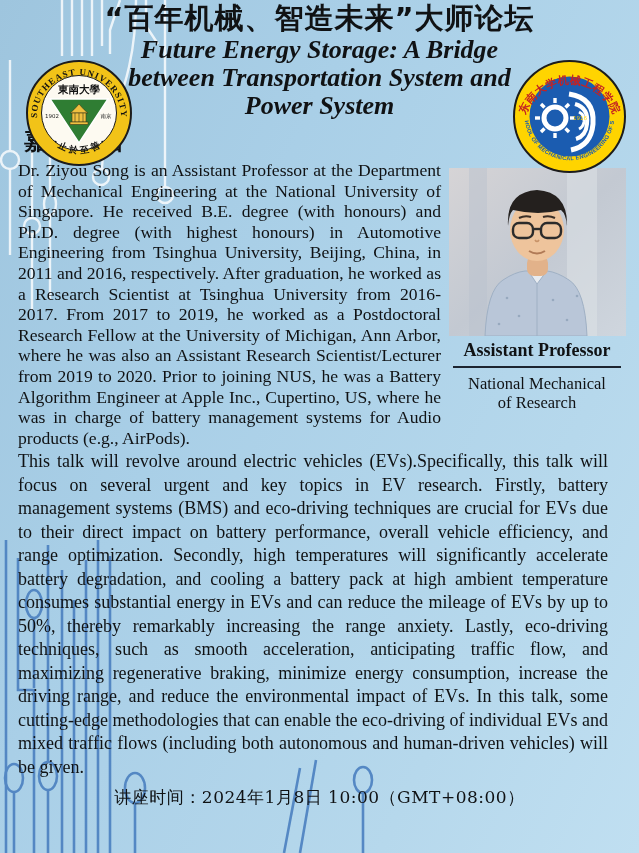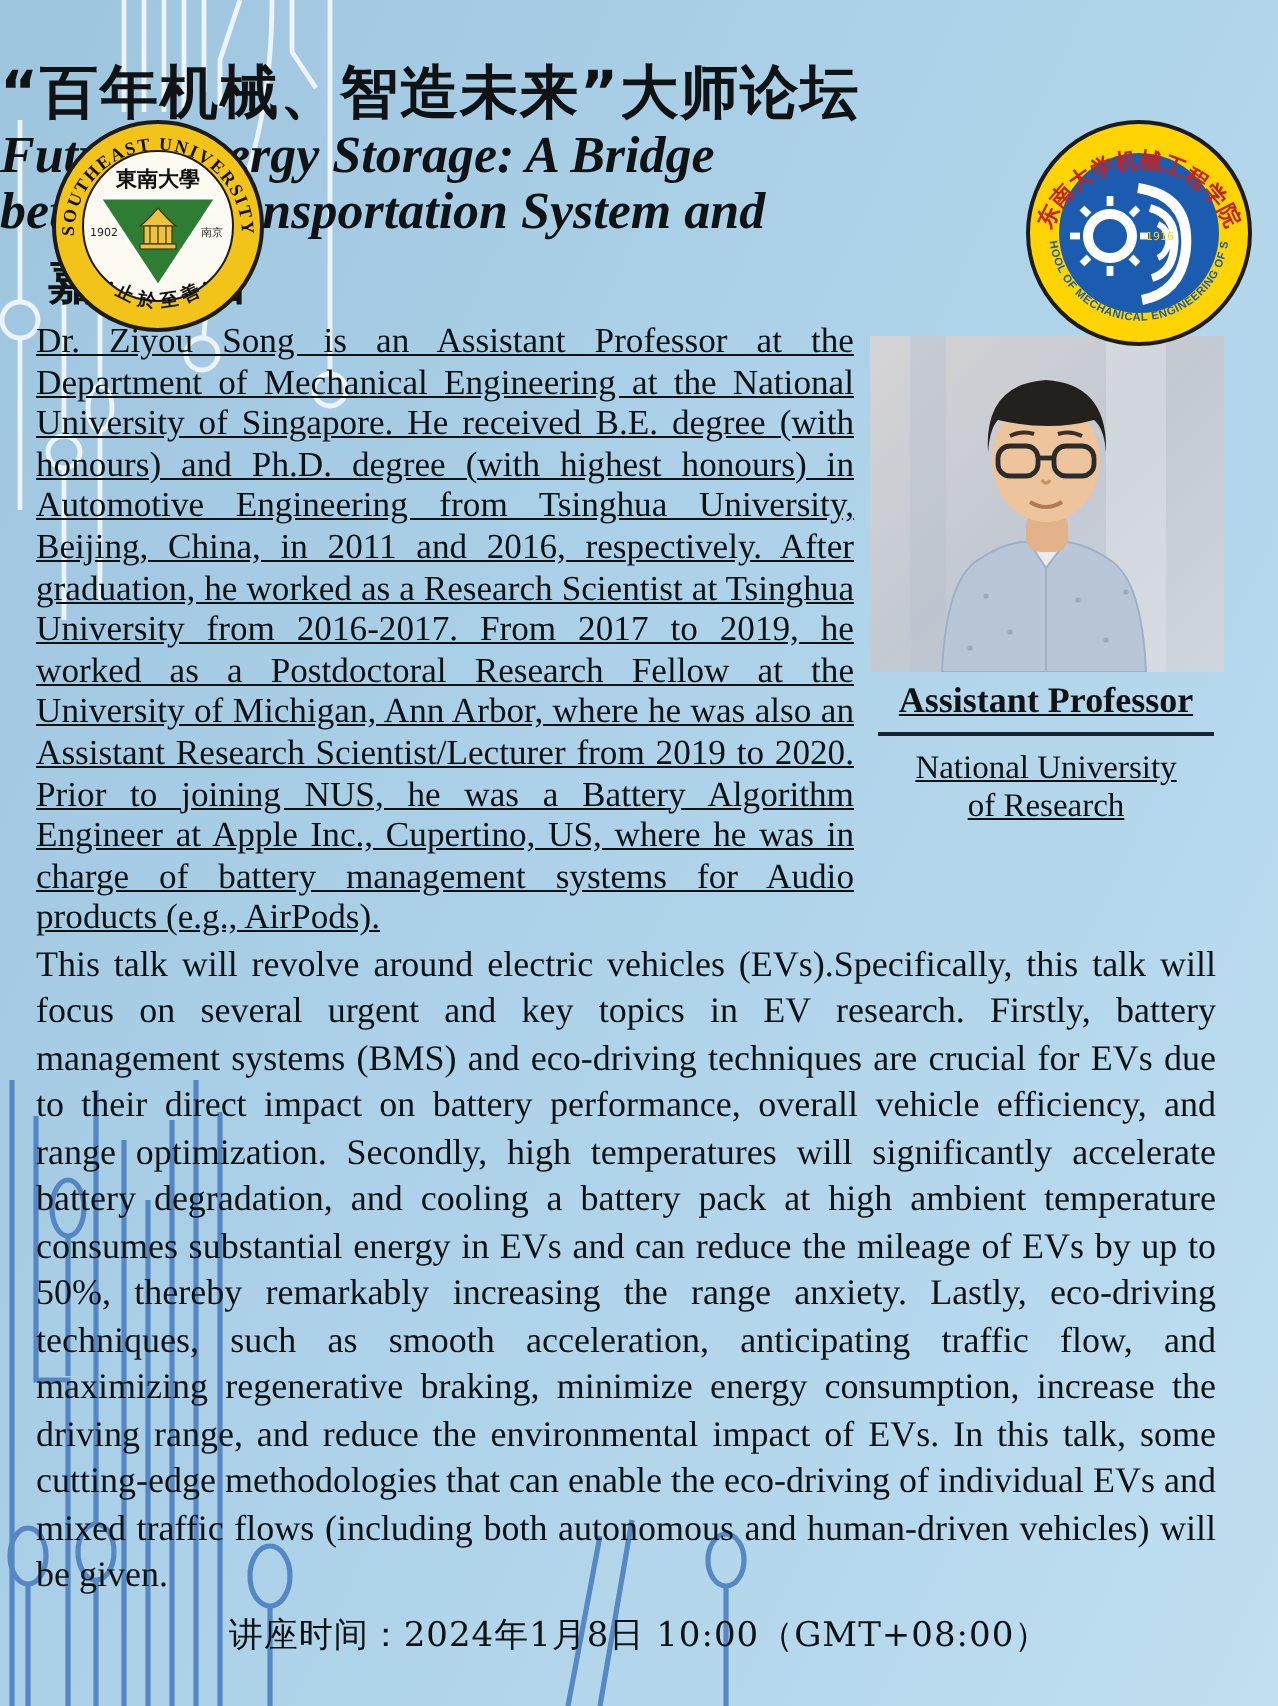--- a/index.html
+++ b/index.html
@@ -3,29 +3,29 @@
 <meta charset="utf-8">
 <style>
   html,body{margin:0;padding:0;}
   #poster{
     position:relative; width:639px; height:853px; overflow:hidden;
     background:linear-gradient(115deg,#9ec5de 0%,#a9cfe7 35%,#b6d8ec 75%,#c0dff1 100%);
     font-family:"Liberation Serif",serif; color:#101214;
   }
   .decor{position:absolute;inset:0;pointer-events:none;}
   .content{position:relative;z-index:2;}
-  .header{padding-top:28px;}
+  .header{padding-top:0;text-align:center;}
   .title-cn{font-family:"DejaVu Sans",sans-serif;font-weight:bold;font-size:29px;line-height:36px;letter-spacing:1px;}
   .title-en{font-family:"Liberation Serif",serif;font-weight:bold;font-size:26px;line-height:28px;}
   .title-en div{white-space:nowrap;font-style:italic;}
   .logo{position:absolute;top:60px;z-index:3;}
   .logo-left{left:26px;}
   .logo-right{right:13px;}
   .section-heading{font-family:"DejaVu Sans",sans-serif;font-weight:bold;font-size:24px;line-height:30px;margin:6px 0 2px 24px;letter-spacing:1px;}
-  .guest-row{display:flex;gap:7px;padding:2px 27px 0 18px;text-decoration:underline;}
+  .guest-row{display:flex;gap:7px;padding:2px 13px 0 18px;}
   .bio{width:441px;text-align:justify;font-size:17.6px;line-height:20.6px;}
   .photo-col{width:178px;text-align:center;font-family:"Liberation Serif",serif;}
   .photo{display:block;width:177px;height:168px;margin:8px 0 4px 1px;}
   .cap-name,.cap-title{font-weight:bold;font-size:18px;line-height:21px;}
   .cap-divider{border:none;border-top:2px solid #1c2430;width:168px;margin:5px auto 6px;}
   .cap-affil{font-size:16.5px;line-height:19px;}
   .abstract{margin:2px 31px 0 18px;text-align:justify;font-size:18px;line-height:23.5px;}
   .footer{margin-top:7px;text-align:center;font-family:"DejaVu Serif",serif;font-size:17px;line-height:23px;}
   .footer div{letter-spacing:0.5px;}
 </style>
@@ -139,20 +139,21 @@
   </svg>
 
   <div class="content">
     <div class="header">
       <div class="title-cn">
         <div>“百年机械、智造未来”大师论坛</div>
       </div>
       <div class="title-en">
         <div>Future Energy Storage: A Bridge</div>
         <div>between Transportation System and</div>
+        <div>Power System</div>
       </div>
     </div>
 
     <div class="section-heading">嘉宾介绍</div>
 
     <div class="guest-row">
       <div class="bio">Dr. Ziyou Song is an Assistant Professor at the Department of Mechanical Engineering at the National University of Singapore. He received B.E. degree (with honours) and Ph.D. degree (with highest honours) in Automotive Engineering from Tsinghua University, Beijing, China, in 2011 and 2016, respectively. After graduation, he worked as a Research Scientist at Tsinghua University from 2016-2017. From 2017 to 2019, he worked as a Postdoctoral Research Fellow at the University of Michigan, Ann Arbor, where he was also an Assistant Research Scientist/Lecturer from 2019 to 2020. Prior to joining NUS, he was a Battery Algorithm Engineer at Apple Inc., Cupertino, US, where he was in charge of battery management systems for Audio products (e.g., AirPods).</div>
       <div class="photo-col">
         <svg class="photo" width="177" height="168" viewBox="0 0 177 168">
           <defs>
@@ -188,21 +189,21 @@
             <rect x="64" y="55" width="20" height="15" rx="6"></rect>
             <rect x="92" y="55" width="20" height="15" rx="6"></rect>
             <path d="M84,61 h8"></path>
           </g>
           <path d="M70,50 q6,-3 12,-1 M94,49 q6,-2 12,1" stroke="#3a2e26" stroke-width="2" fill="none"></path>
           <path d="M80,83 q8,5 16,0" stroke="#b07a56" stroke-width="2" fill="none"></path>
           <path d="M86,72 q2,3 4,0" stroke="#c89368" stroke-width="1.6" fill="none"></path>
         </svg>
         <div class="cap-title">Assistant Professor</div>
         <hr class="cap-divider">
-        <div class="cap-affil">National University</div>
+        <div class="cap-affil">National Mechanical</div>
         <div class="cap-affil">of Research</div>
       </div>
     </div>
 
     <div class="abstract">This talk will revolve around electric vehicles (EVs).Specifically, this talk will focus on several urgent and key topics in EV research. Firstly, battery management systems (BMS) and eco-driving techniques are crucial for EVs due to their direct impact on battery performance, overall vehicle efficiency, and range optimization. Secondly, high temperatures will significantly accelerate battery degradation, and cooling a battery pack at high ambient temperature consumes substantial energy in EVs and can reduce the mileage of EVs by up to 50%, thereby remarkably increasing the range anxiety. Lastly, eco-driving techniques, such as smooth acceleration, anticipating traffic flow, and maximizing regenerative braking, minimize energy consumption, increase the driving range, and reduce the environmental impact of EVs. In this talk, some cutting-edge methodologies that can enable the eco-driving of individual EVs and mixed traffic flows (including both autonomous and human-driven vehicles) will be given.</div>
 
     <div class="footer">
       <div>讲座时间：2024年1月8日 10:00（GMT+08:00）</div>
 
     </div>

